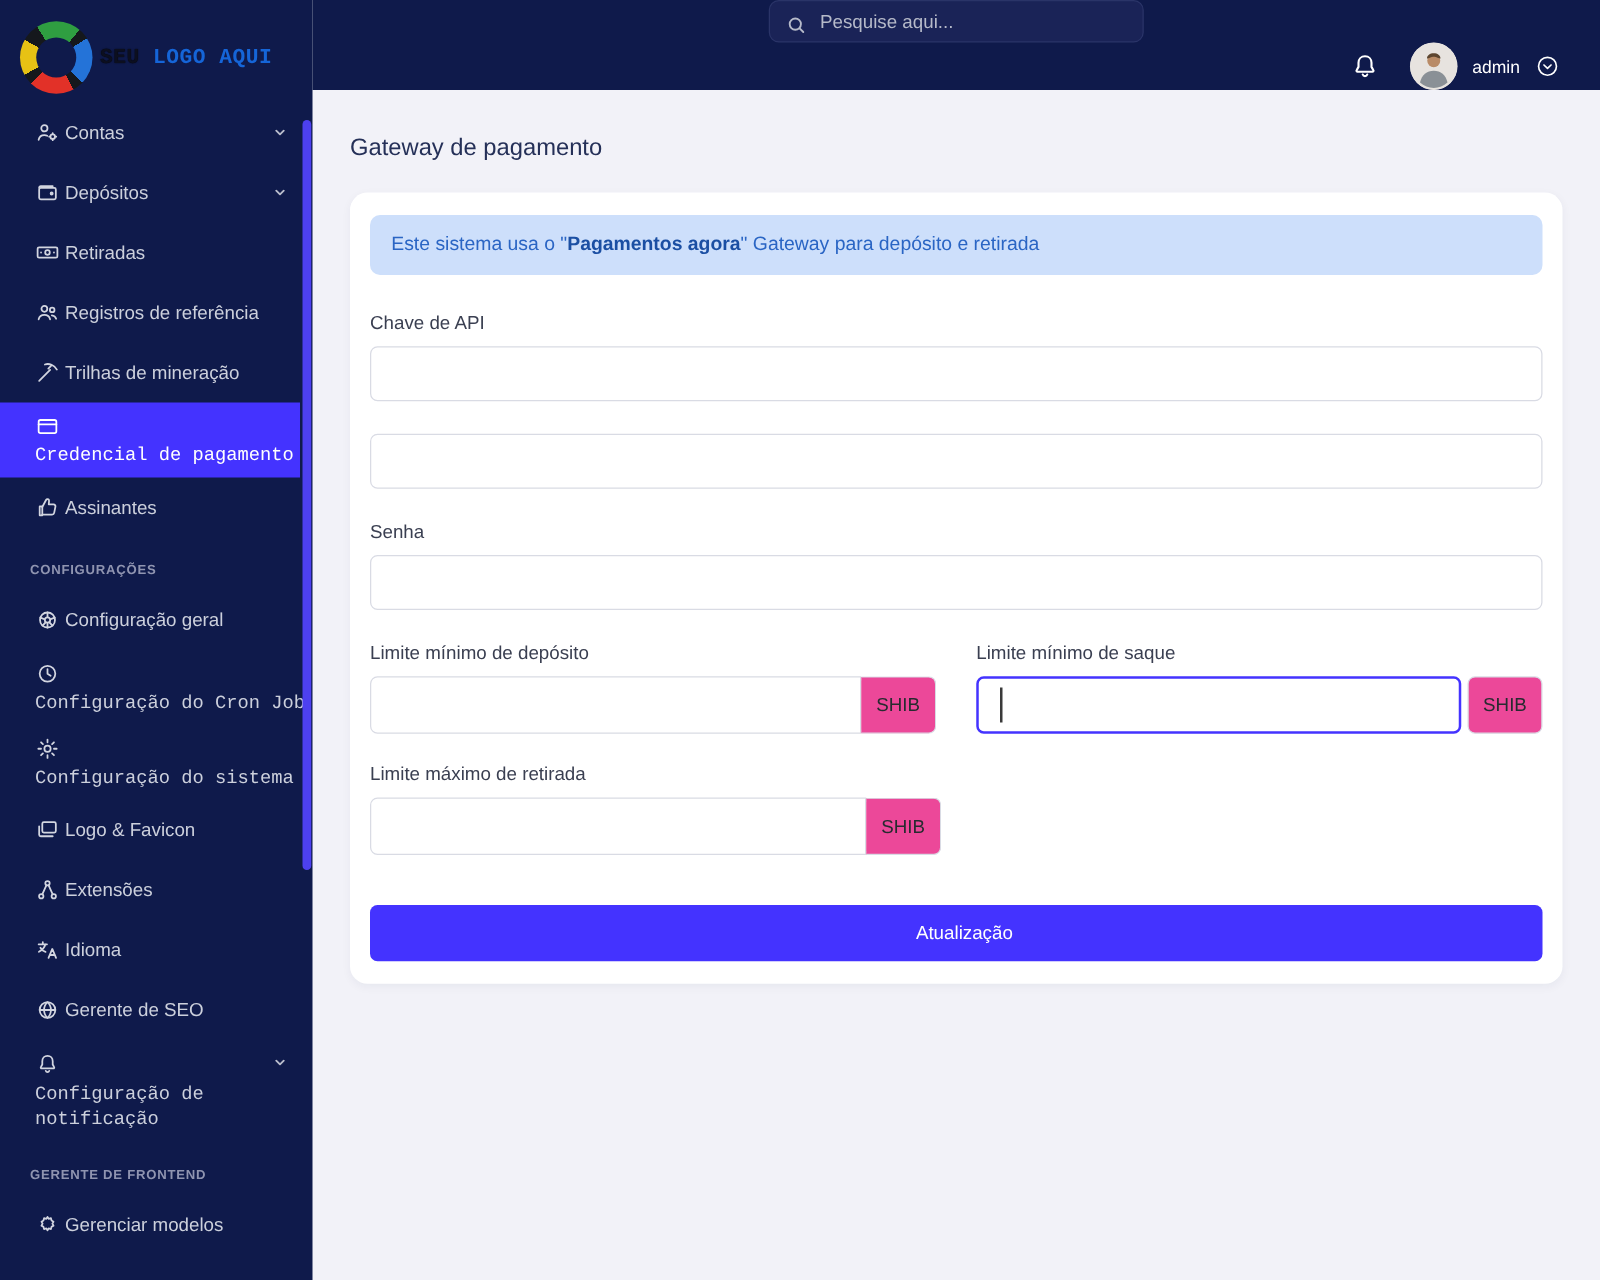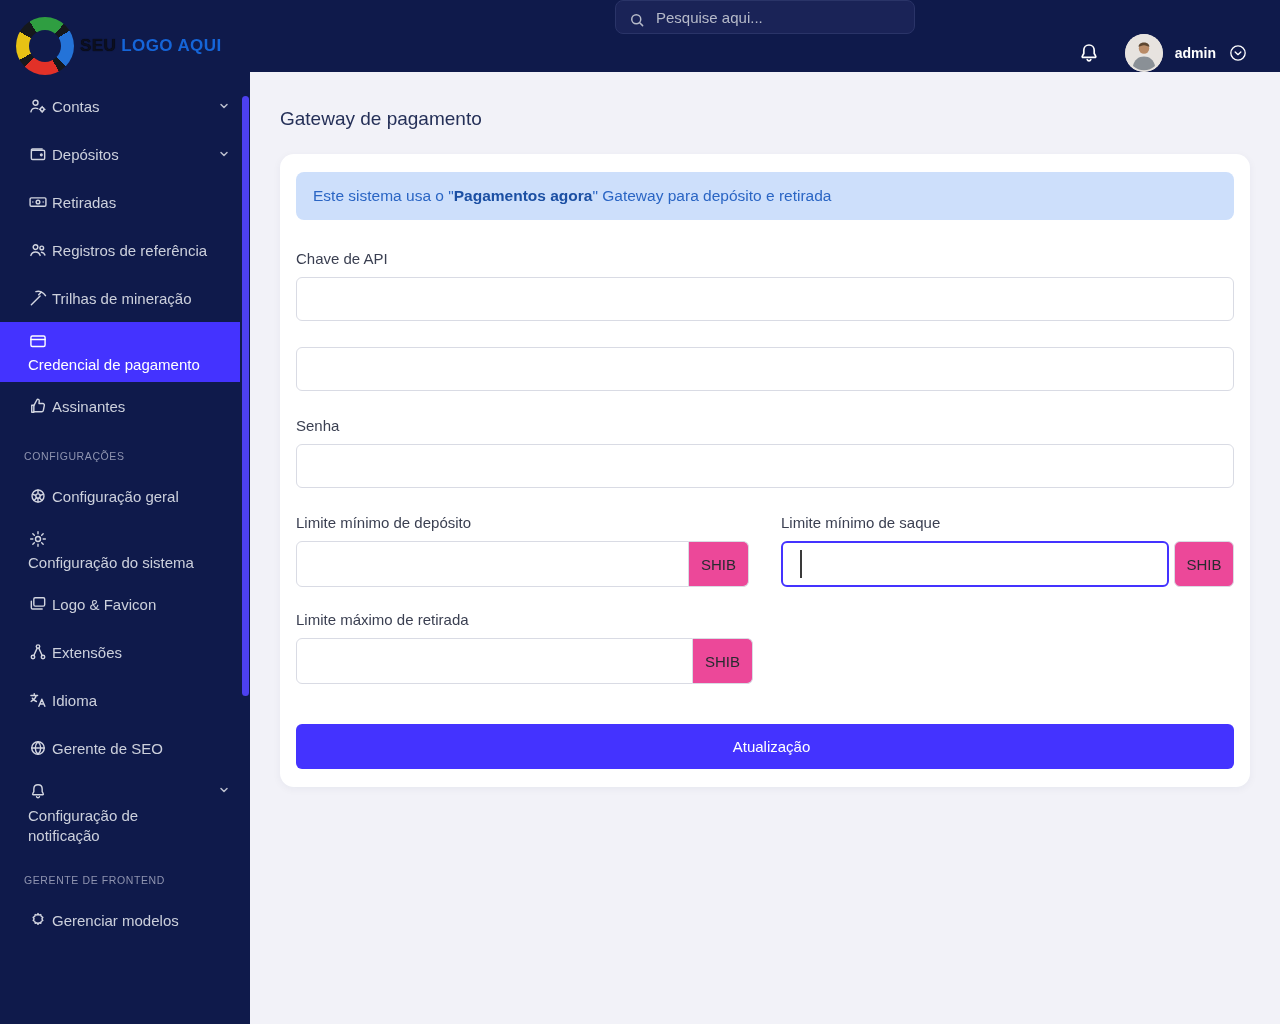--- a/index.html
+++ b/index.html
@@ -1,55 +1,55 @@
 <!DOCTYPE html>
 <html><head>
 <meta charset="utf-8">
 <style>
   * { margin:0; padding:0; box-sizing:border-box; }
   html,body { width:1280px; height:1024px; overflow:hidden; }
   body { font-family:"Liberation Sans", sans-serif; background:#f2f2f8; position:relative; }
 
   
   .sidebar { position:absolute; left:0; top:0; width:250px; height:1024px; background:#0f1a4b; overflow:hidden; z-index:3; }
-  .logo-row { height:82px; display:flex; align-items:center; gap:6px; padding:10px 0 0 16px; }
+  .logo-row { height:82px; display:flex; align-items:center; gap:6px; padding:10px 0 0 16px;font-family:Liberation Mono, monospace; }
   .logo-swirl { width:58px; height:58px; border-radius:50%; flex:0 0 58px;
     background:conic-gradient(from -50deg, #15181c 0 5%, #2f9e41 5% 25%, #15181c 25% 30%, #2473d8 30% 51%, #15181c 51% 56%, #e23128 56% 76%, #15181c 76% 81%, #e7c214 81% 97%, #15181c 97% 100%);
     position:relative; }
   .logo-swirl::after { content:""; position:absolute; inset:13px; border-radius:50%; background:#0f1a4b; }
   .logo-text { font-size:17px; font-weight:700; letter-spacing:.4px; white-space:nowrap; }
   .logo-text .p1 { color:#0c0f1f; text-shadow:0 0 1px #000; }
   .logo-text .p2 { color:#1565d8; }
 
   .nav { display:flex; flex-direction:column; }
   .nav-item { display:flex; align-items:center; gap:4px; height:48px; padding:0 20px 0 28px; color:#ccd0dc; font-size:15px; font-weight:500; cursor:pointer; position:relative; }
   .nav-item .nicon { width:20px; height:20px; flex:0 0 20px; display:flex; align-items:center; justify-content:center; color:#d2d5e0; }
   .nav-item svg { display:block; }
   .nav-item .chev { margin-left:auto; color:#b9bdcc; display:flex; }
   .nav-item.wrap { flex-direction:column; align-items:flex-start; height:auto; padding:9px 20px 9px 28px; gap:5px; }
-  .nav-item.wrap .nlabel { white-space:nowrap; }
+  .nav-item.wrap .nlabel { white-space:nowrap;font-family:Liberation Mono, monospace; }
   .nav-item.wrap.multi .nlabel { white-space:normal; max-width:165px; line-height:1.3; }
   .nav-item.wrap .chev { position:absolute; right:20px; top:12px; margin-left:0; }
   .nav-item.active { background:#4433ff; color:#ffffff; width:240px; }
   .nav-item.active .nicon { color:#ffffff; }
-  .nav-section { font-size:10.5px; font-weight:400; letter-spacing:.6px; color:#8f94b0; padding-left:24px; margin:20px 0 10px; }
+  .nav-section { font-size:10.5px; font-weight:700; letter-spacing:.6px; color:#8f94b0; padding-left:24px; margin:20px 0 10px; }
 
   .side-scroll { position:absolute; right:1px; top:96px; width:7px; height:600px; border-radius:4px; background:#4d40f0; }
 
   
   .topbar { position:absolute; left:250px; top:0; width:1030px; height:72px; background:#0f1a4b; display:flex; align-items:center; padding:0 32px; z-index:2;flex-direction:column; }
   .searchbox { position:relative; width:300px; height:41px; }
   .searchbox input { width:100%; height:100%; background:#1a2357; border:1px solid #2a3468; border-radius:8px; color:#c7cbda; font-size:15px; padding:0 12px 0 40px; font-family:"Liberation Sans", sans-serif; outline:none; }
   .searchbox input::placeholder { color:#b6bac9; }
   .searchbox .sicon { position:absolute; left:13px; top:11px; color:#b6bac9; }
   .top-right { margin-left:auto; display:flex; align-items:center; gap:24px; }
   .bell-btn { color:#ffffff; display:flex; cursor:pointer; }
   .user-chip { display:flex; align-items:center; gap:12px; cursor:pointer; }
   .avatar { width:38px; height:38px; border-radius:50%; overflow:hidden; background:#e6e2de; flex:0 0 38px; }
-  .user-name { color:#ffffff; font-size:14px; font-weight:700; }
+  .user-name { color:#ffffff; font-size:14px; font-weight:400; }
   .caret-circle { color:#ffffff; display:flex; }
 
   
   .content { position:absolute; left:250px; top:72px; width:1030px; height:952px; background:#f2f2f8; padding:36px 30px 0 30px; }
   .page-title { font-size:19px; font-weight:500; color:#253058; margin-bottom:24px; }
   .card { background:#ffffff; border-radius:14px; padding:18px 16px 18px; box-shadow:0 2px 8px rgba(25,30,70,.05); width:970px; }
   .banner { background:#cddffb; border-radius:8px; padding:15px 17px; font-size:15.5px; color:#2a65c4; margin-bottom:30px; }
   .banner b { color:#1b4fa3; font-weight:700; }
 
   .fgroup { margin-bottom:26px; }
@@ -176,20 +176,29 @@
       <span class="nicon">
           <svg width="20" height="20" viewBox="0 0 24 24" fill="none" stroke="currentColor" stroke-width="1.7" stroke-linecap="round" stroke-linejoin="round">
             <circle cx="12" cy="12" r="7.2"></circle>
             <circle cx="12" cy="12" r="2.6"></circle>
             <path d="M12 4.8v4M12 15.2v4M5.1 9.8l3.8 1.3M18.9 9.8l-3.8 1.3M7.2 17.3l2.9-2.9M16.8 17.3l-2.9-2.9"></path>
           </svg>
         </span>
       <span class="nlabel">Configuração geral</span>
     </div>
 
+    <div class="nav-item wrap">
+      <span class="nicon">
+          <svg width="20" height="20" viewBox="0 0 24 24" fill="none" stroke="currentColor" stroke-width="1.7" stroke-linecap="round" stroke-linejoin="round">
+            <circle cx="12" cy="12" r="7.5"></circle>
+            <path d="M12 7.5V12l3 2"></path>
+          </svg>
+        </span>
+      <span class="nlabel">Configuração do Cron Job</span>
+    </div>
 
     <div class="nav-item wrap">
       <span class="nicon">
           <svg width="20" height="20" viewBox="0 0 24 24" fill="none" stroke="currentColor" stroke-width="1.7" stroke-linecap="round" stroke-linejoin="round">
             <circle cx="12" cy="12" r="3"></circle>
             <path d="M12 3.2v2.6M12 18.2v2.6M20.8 12h-2.6M5.8 12H3.2M18.2 5.8l-1.8 1.8M7.6 16.4l-1.8 1.8M18.2 18.2l-1.8-1.8M7.6 7.6 5.8 5.8"></path>
           </svg>
         </span>
       <span class="nlabel">Configuração do sistema</span>
     </div>

